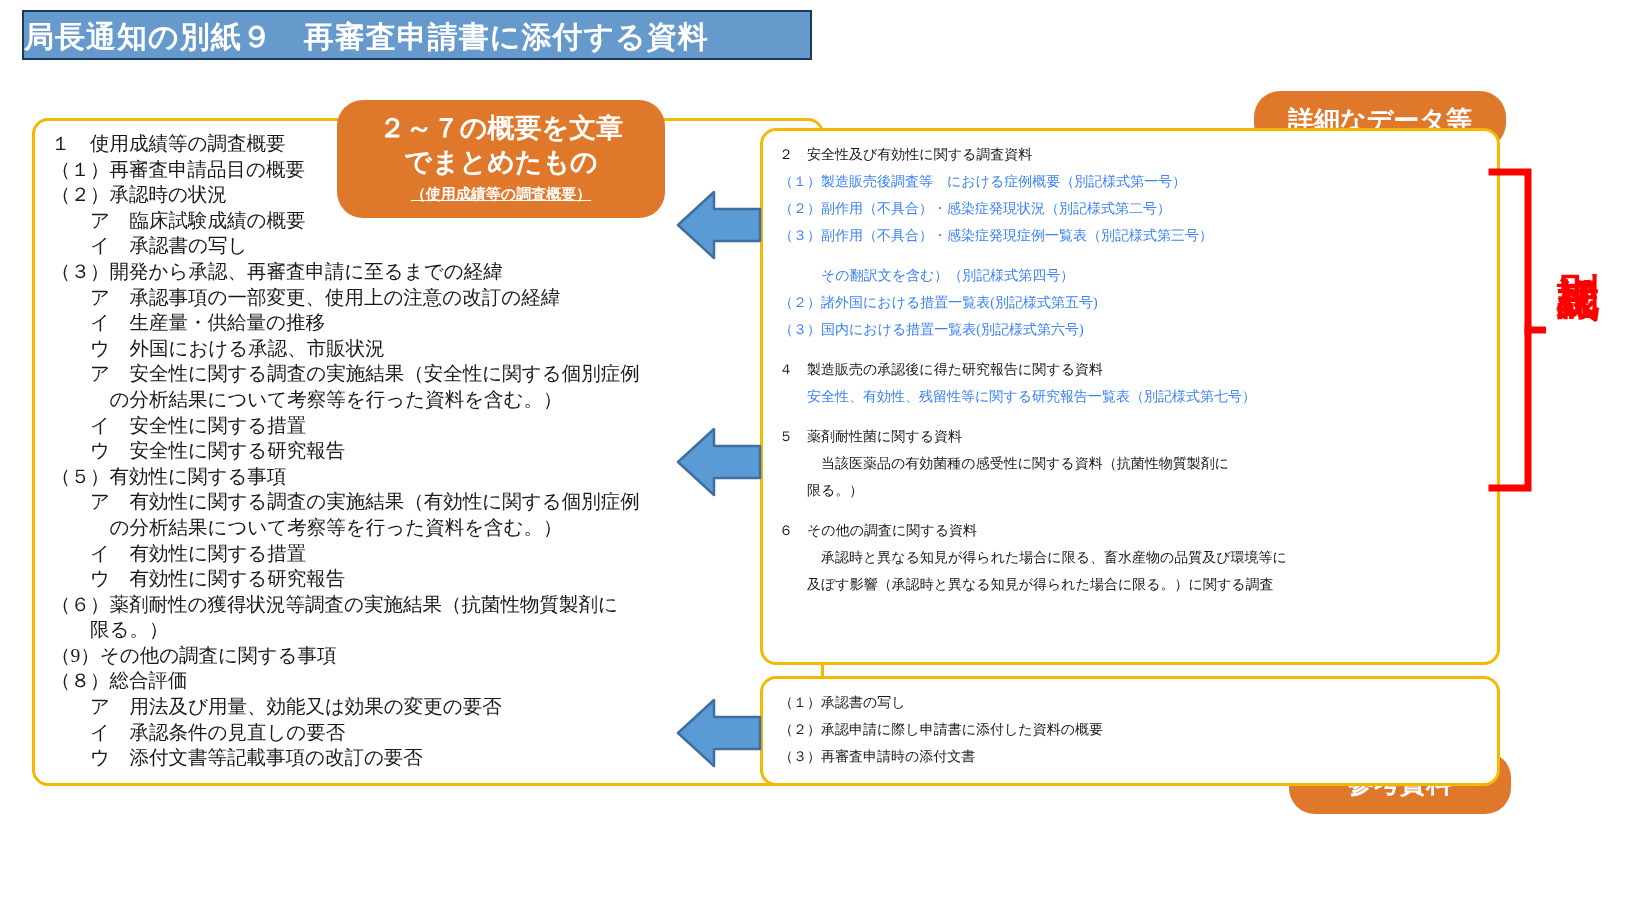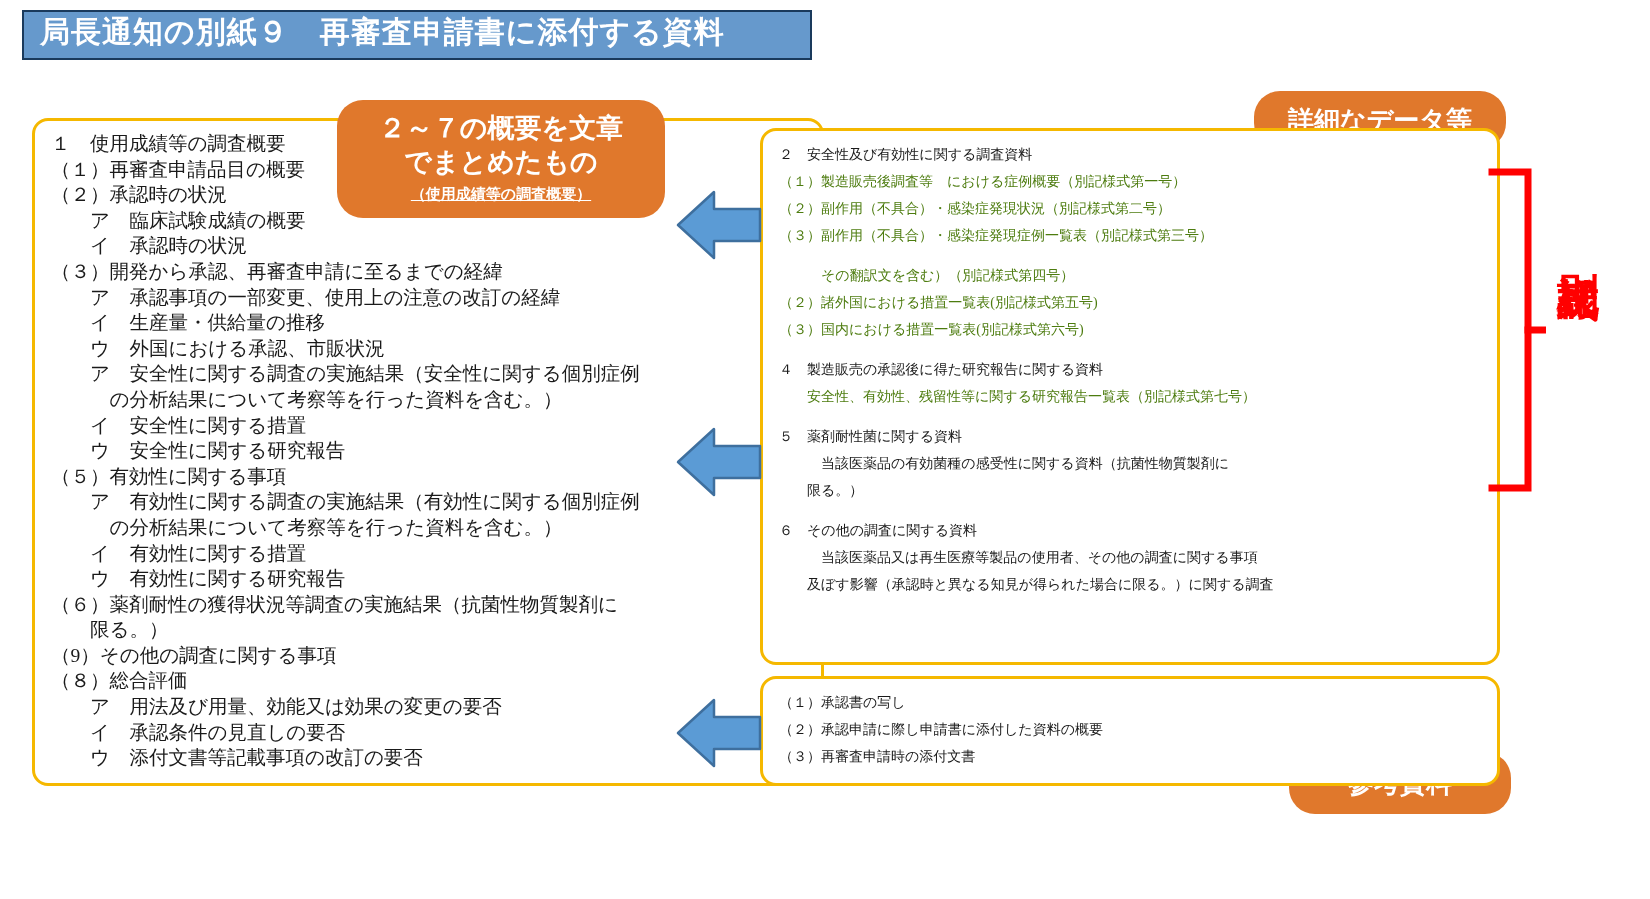--- a/index.html
+++ b/index.html
@@ -22,22 +22,22 @@
   .title-banner {
     position: absolute;
     left: 22px;
     top: 10px;
     width: 790px;
     height: 50px;
     background: #6699cc;
     border: 2px solid #1a3a5c;
     box-sizing: border-box;
     display: flex;
-    align-items: flex-start;
-    padding-left: 16px;
+    align-items: flex-end;
+    padding-left: 0;
   }
   .title-banner .txt {
     font-family: "Liberation Sans", "DejaVu Sans", sans-serif;
     font-weight: bold;
     font-size: 30px;
     color: #ffffff;
     letter-spacing: 1px;
     white-space: pre;
   }
 
@@ -58,21 +58,21 @@
   }
 
   
   .line {
     font-size: 19.5px;
     line-height: 25.6px;
     color: #1a1a1a;
     white-space: pre;
     font-family: "Liberation Serif", "DejaVu Serif", serif;
   }
-  .line.red { color: #4d7c0f; }
+  .line.red { color: #3b82f6; }
   .line.gap { height: 13px; }
 
   .panel-r1 .line, .panel-r2 .line {
     line-height: 27px;
     font-size: 14px;
   }
 
   
   .badge {
     position: absolute;
@@ -157,21 +157,21 @@
   <div class="title-banner">
     <span class="txt">局長通知の別紙９　再審査申請書に添付する資料</span>
   </div>
 
   <div class="panel panel-left">
     <div class="panel-inner" id="left-lines">
         <div class="line">１　使用成績等の調査概要</div>
         <div class="line">（１）再審査申請品目の概要</div>
         <div class="line">（２）承認時の状況</div>
         <div class="line">　　ア　臨床試験成績の概要</div>
-        <div class="line">　　イ　承認時の状況</div>
+        <div class="line">　　イ　承認書の写し</div>
         <div class="line">（３）開発から承認、再審査申請に至るまでの経緯</div>
         <div class="line">　　ア　承認事項の一部変更、使用上の注意の改訂の経緯</div>
         <div class="line">　　イ　生産量・供給量の推移</div>
         <div class="line">　　ウ　外国における承認、市販状況</div>
         <div class="line">　　ア　安全性に関する調査の実施結果（安全性に関する個別症例</div>
         <div class="line">　　　の分析結果について考察等を行った資料を含む。）</div>
         <div class="line">　　イ　安全性に関する措置</div>
         <div class="line">　　ウ　安全性に関する研究報告</div>
         <div class="line">（５）有効性に関する事項</div>
         <div class="line">　　ア　有効性に関する調査の実施結果（有効性に関する個別症例</div>
@@ -214,21 +214,21 @@
         <div class="line red">（３）国内における措置一覧表(別記様式第六号)</div>
         <div class="line gap">&nbsp;</div>
         <div class="line">４　製造販売の承認後に得た研究報告に関する資料</div>
         <div class="line red">　　安全性、有効性、残留性等に関する研究報告一覧表（別記様式第七号）</div>
         <div class="line gap">&nbsp;</div>
         <div class="line">５　薬剤耐性菌に関する資料</div>
         <div class="line">　　　当該医薬品の有効菌種の感受性に関する資料（抗菌性物質製剤に</div>
         <div class="line">　　限る。）</div>
         <div class="line gap">&nbsp;</div>
         <div class="line">６　その他の調査に関する資料</div>
-        <div class="line">　　　当該医薬品又は再生医療等製品の使用者、その他の調査に関する事項</div>
+        <div class="line">　　　承認時と異なる知見が得られた場合に限る、畜水産物の品質及び環境等に</div>
         <div class="line">　　及ぼす影響（承認時と異なる知見が得られた場合に限る。）に関する調査</div>
       </div>
   </div>
 
   <div class="panel panel-r2">
     <div class="panel-inner" id="right-ref-lines">
         <div class="line">（１）承認書の写し</div>
         <div class="line">（２）承認申請に際し申請書に添付した資料の概要</div>
         <div class="line">（３）再審査申請時の添付文書</div>
       </div>

